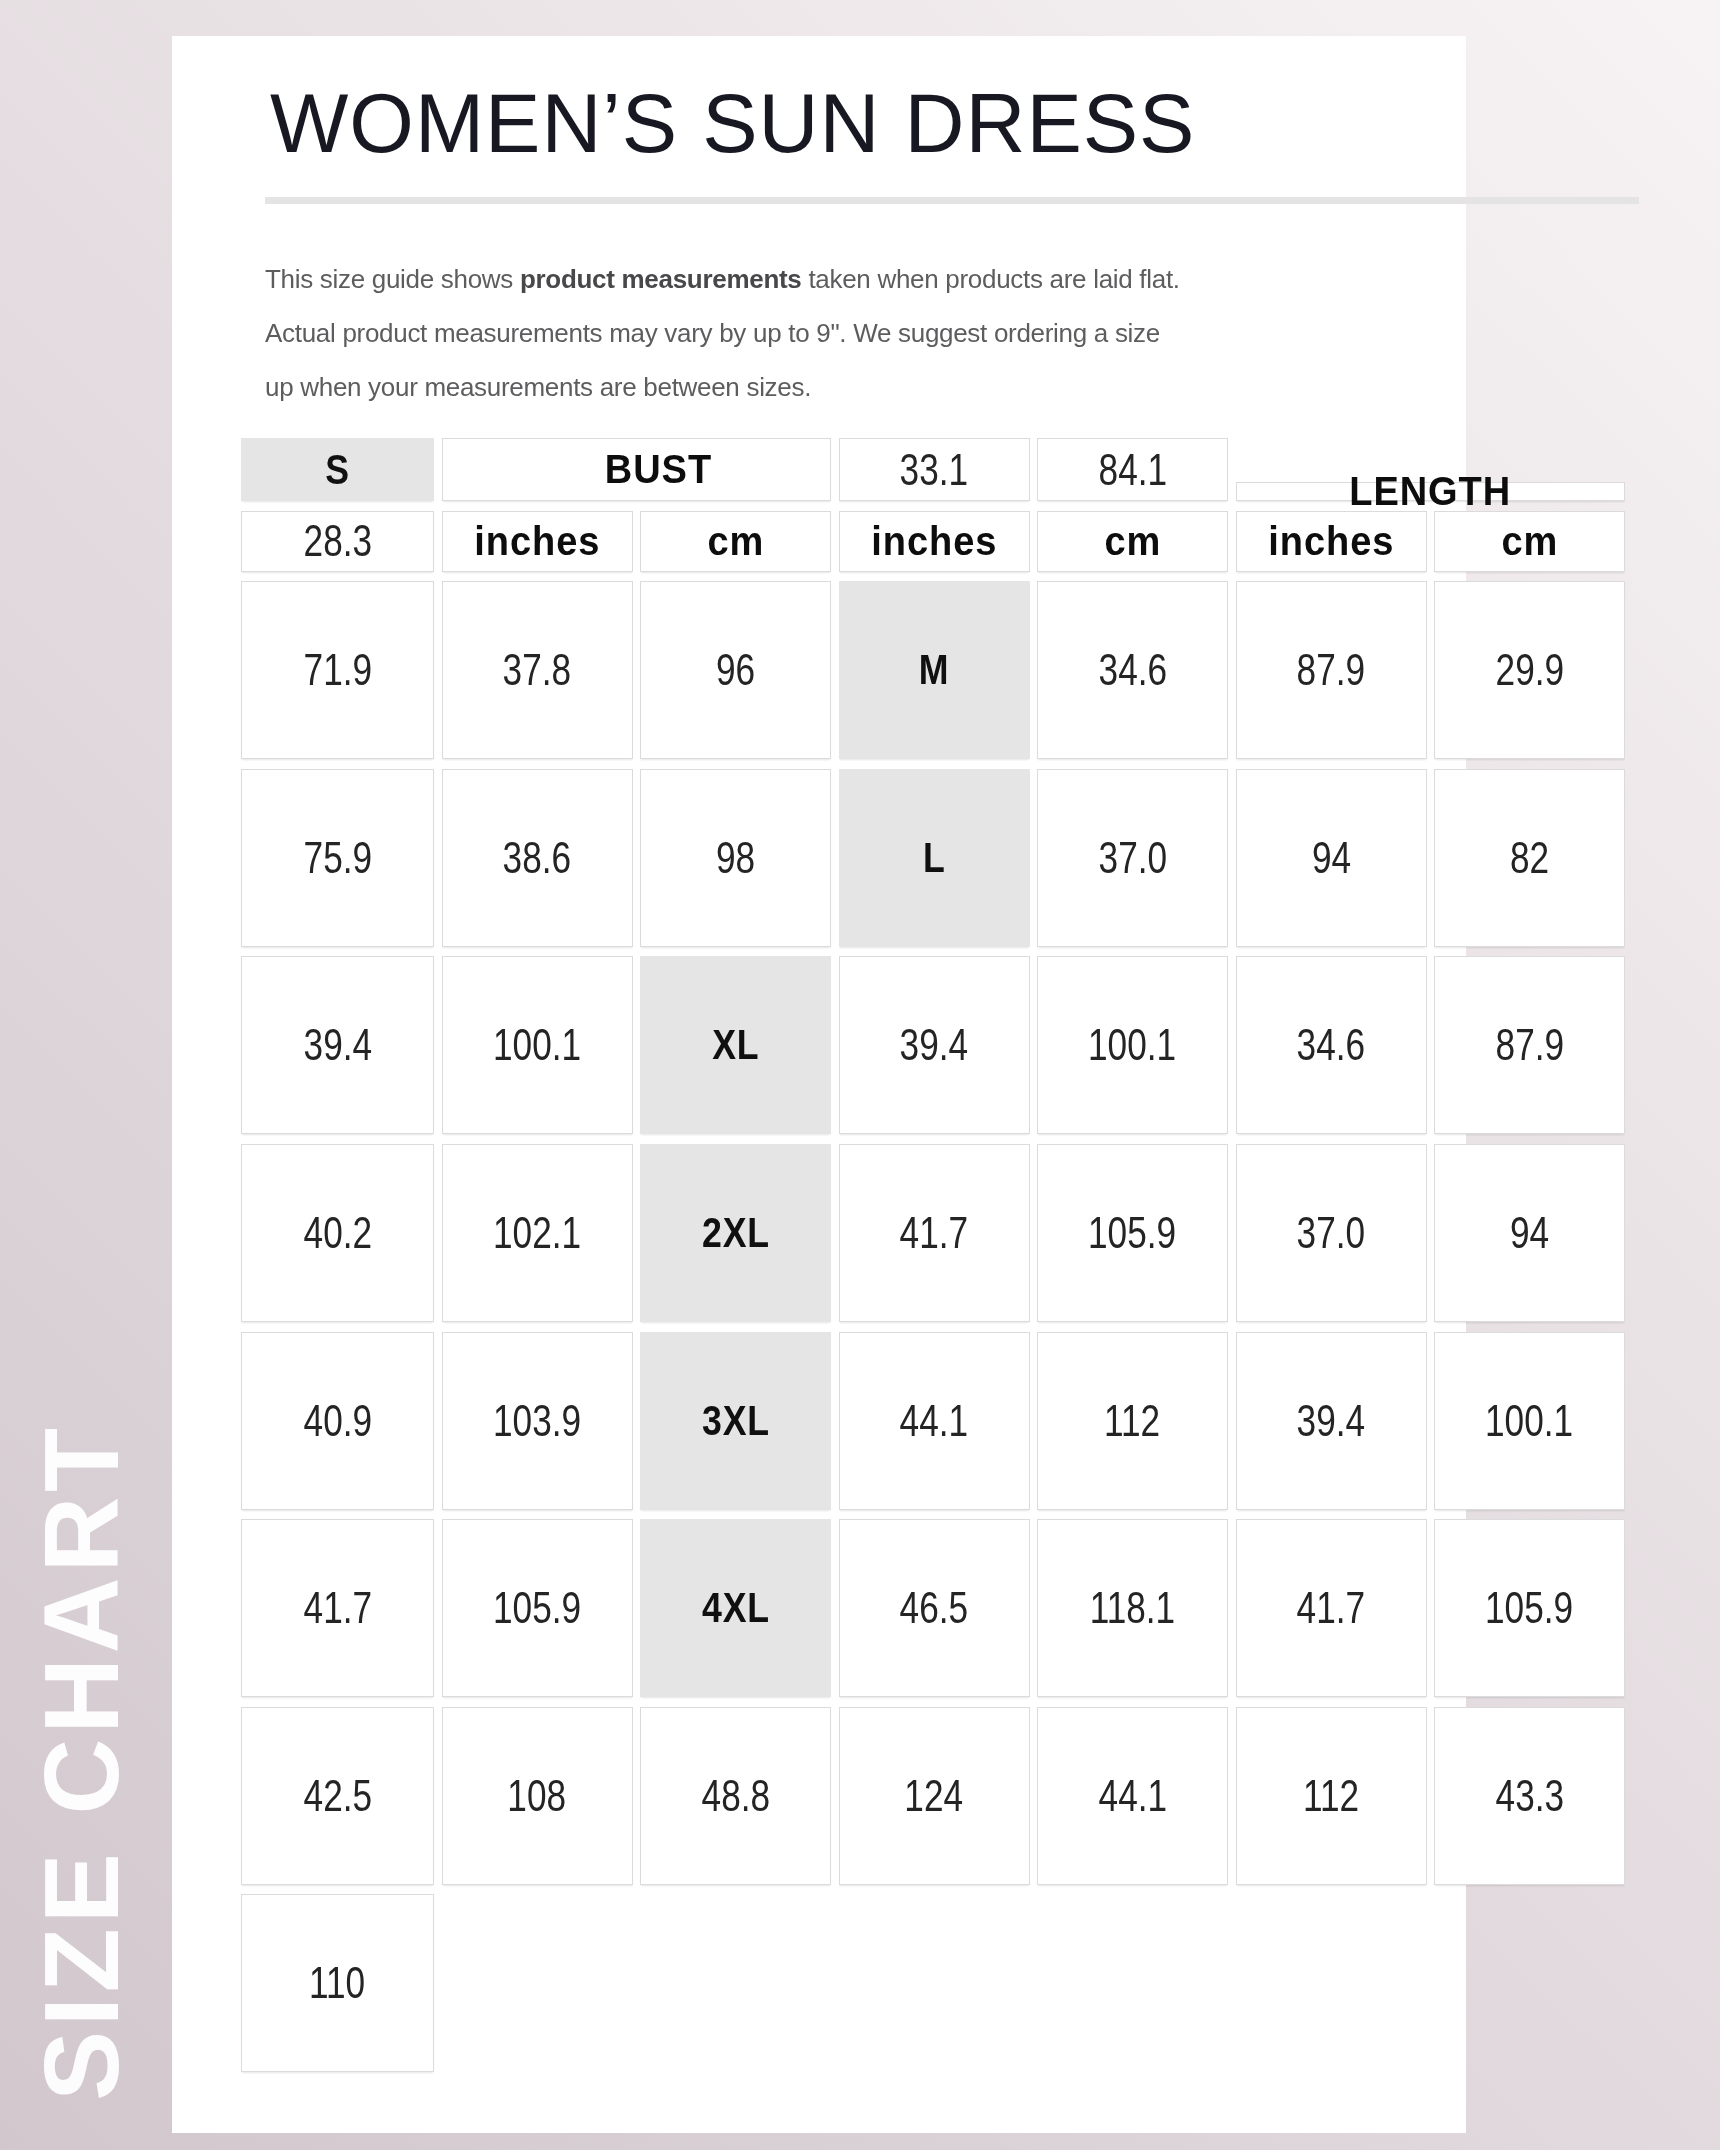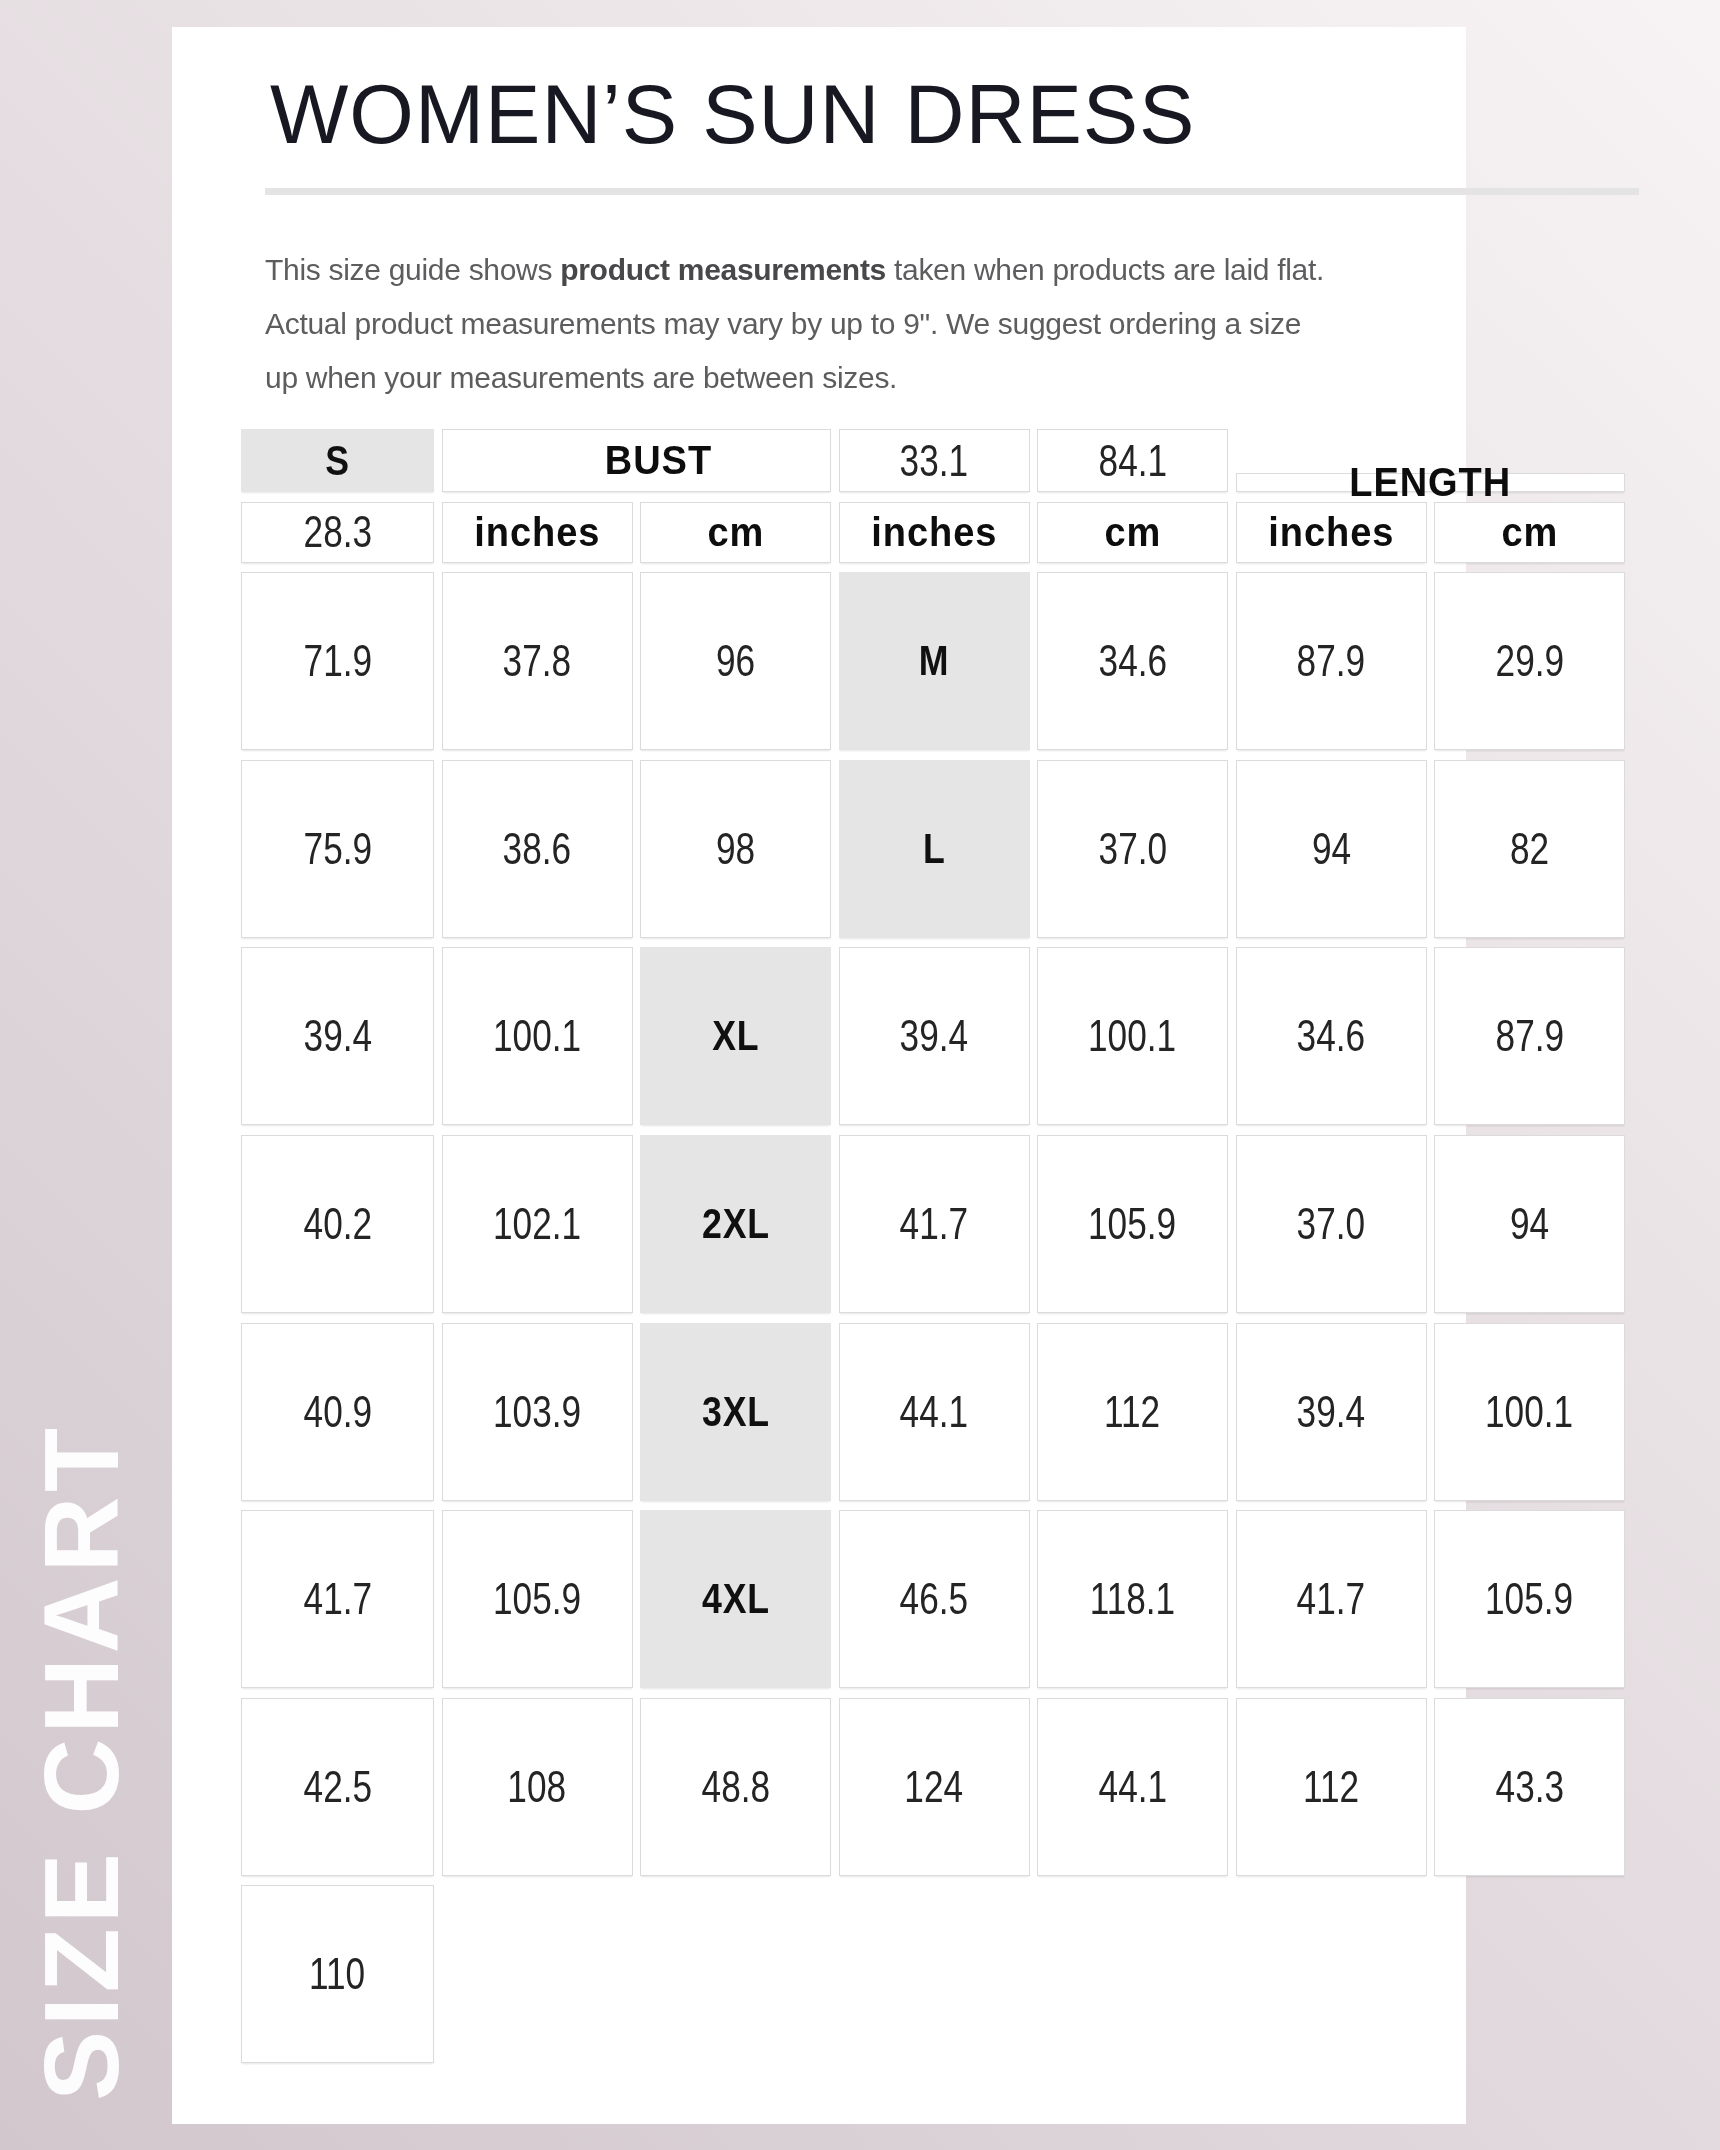--- a/index.html
+++ b/index.html
@@ -8,35 +8,35 @@
     background:linear-gradient(225deg,#f7f3f4 0%,#eae3e6 35%,#e0d8dc 60%,#d1c7cd 100%);
     font-family:"Liberation Sans",sans-serif;
   }
   .vertical-label{
     position:absolute;left:29px;top:2101px;
     transform:rotate(-90deg);transform-origin:0 0;
     font-size:105px;font-weight:bold;letter-spacing:4.8px;line-height:1;
     color:rgba(255,255,255,.95);white-space:nowrap;
   }
   .card{
-    position:absolute;left:172px;top:27px;width:1294px;height:2097px;
+    position:absolute;left:172px;top:36px;width:1294px;height:2097px;
     background:#ffffff;
   }
   .title{
     position:absolute;left:98px;top:40px;margin:0;
     font-size:83px;font-weight:normal;letter-spacing:1px;
     color:#181823;white-space:nowrap;
   }
   .divider{
     position:absolute;left:93px;top:161px;width:1374px;height:6.7px;
     background:#e5e4e4;
   }
   .desc{
     position:absolute;left:93px;top:216px;margin:0;width:1405px;
-    font-size:30px;line-height:54px;letter-spacing:-0.3px;color:#5d5d5f;
+    font-size:26px;line-height:54px;letter-spacing:-0.3px;color:#5d5d5f;
   }
   .desc b{color:#48484a;}
   .size-table{
     position:absolute;left:69px;top:402px;width:1384px;
     display:grid;
     grid-template-columns:193px repeat(6,1fr);
     grid-template-rows:63px 61px repeat(8,178px);
     gap:9.6px 7.6px;
   }
   .cell{

